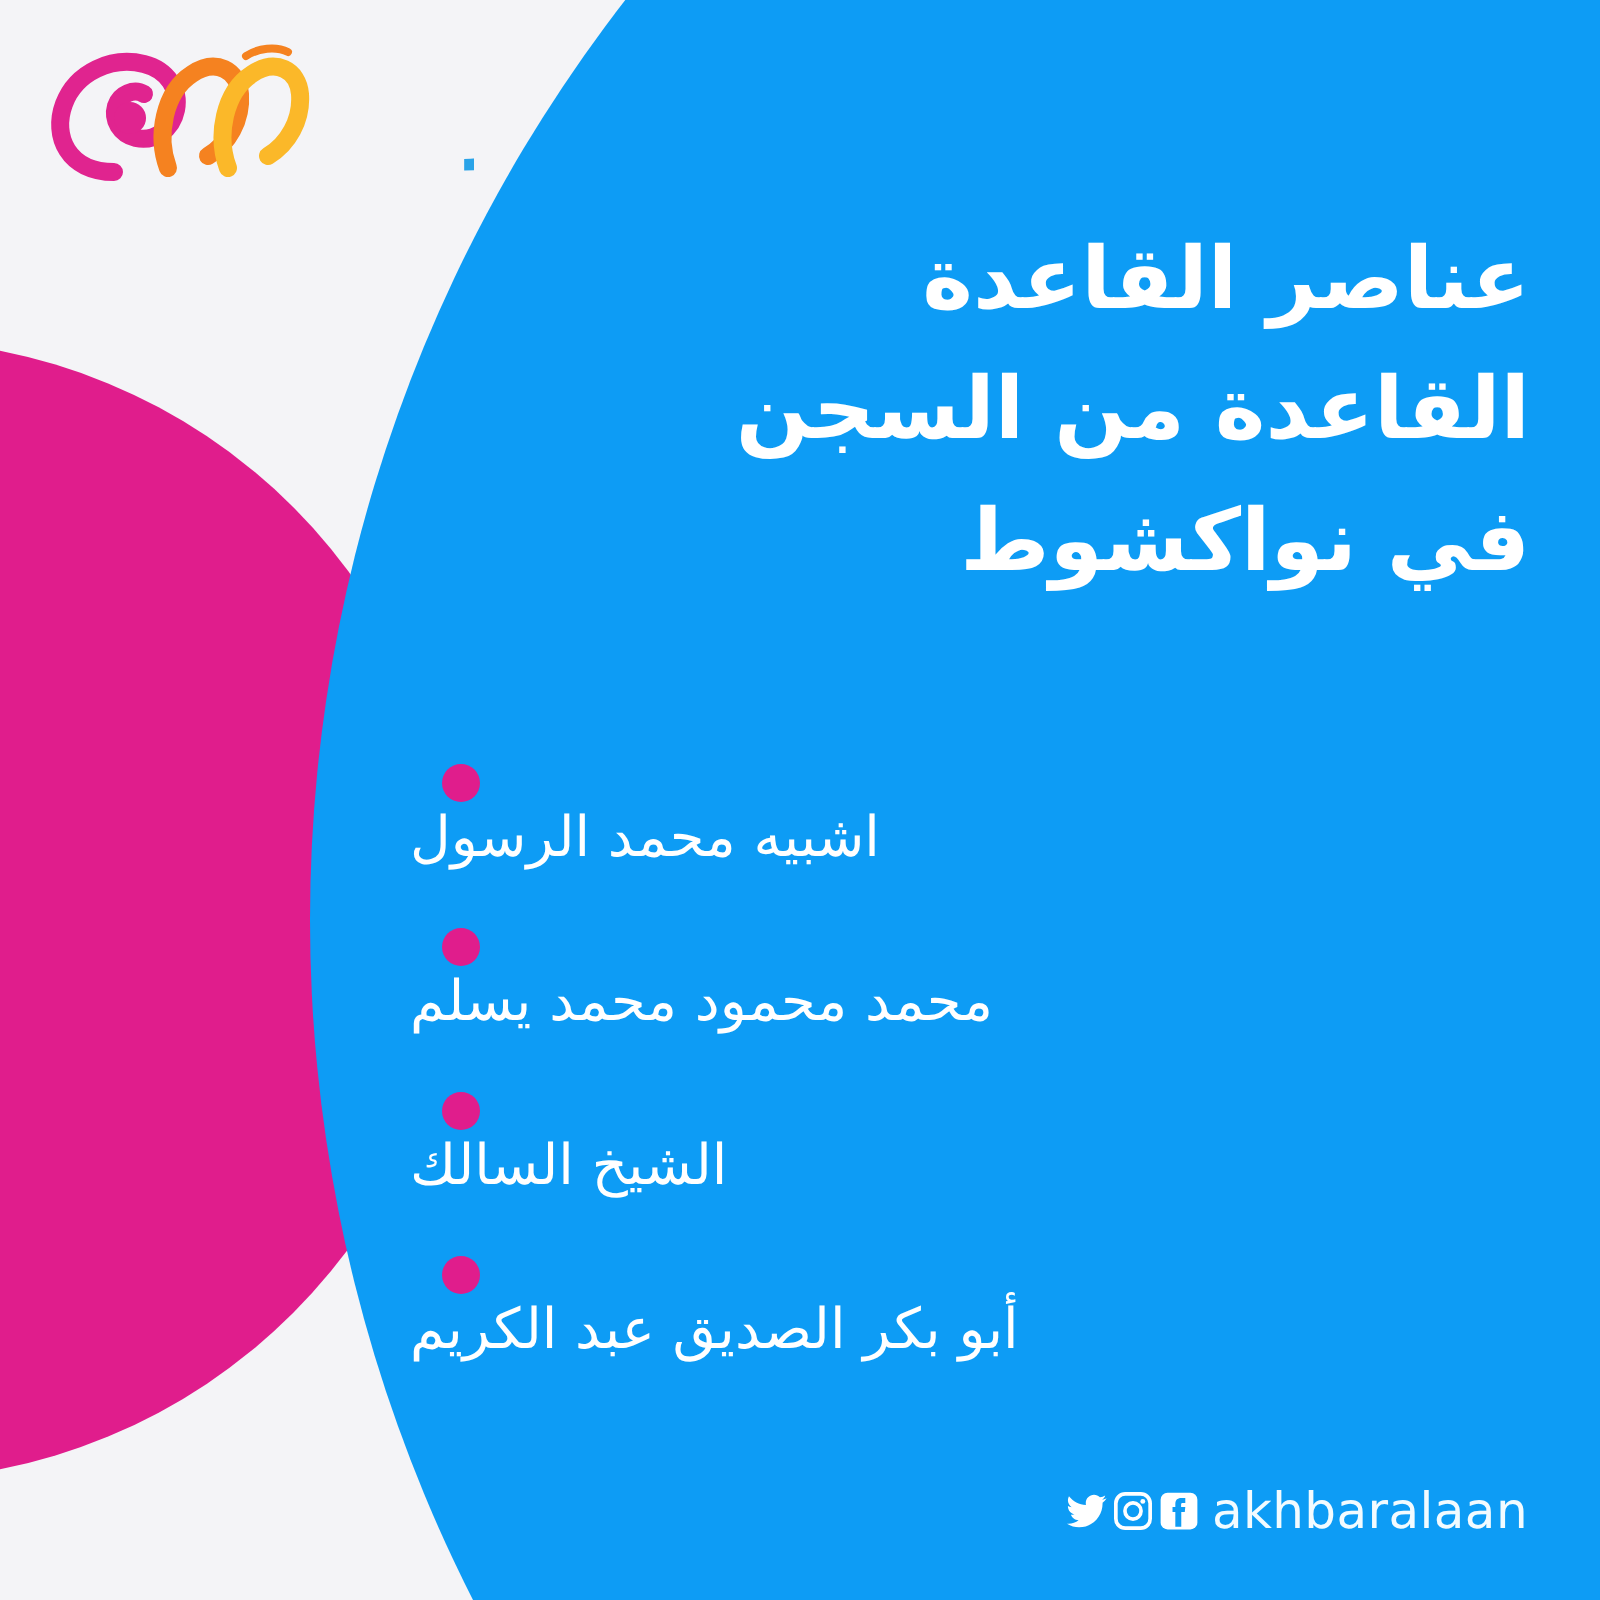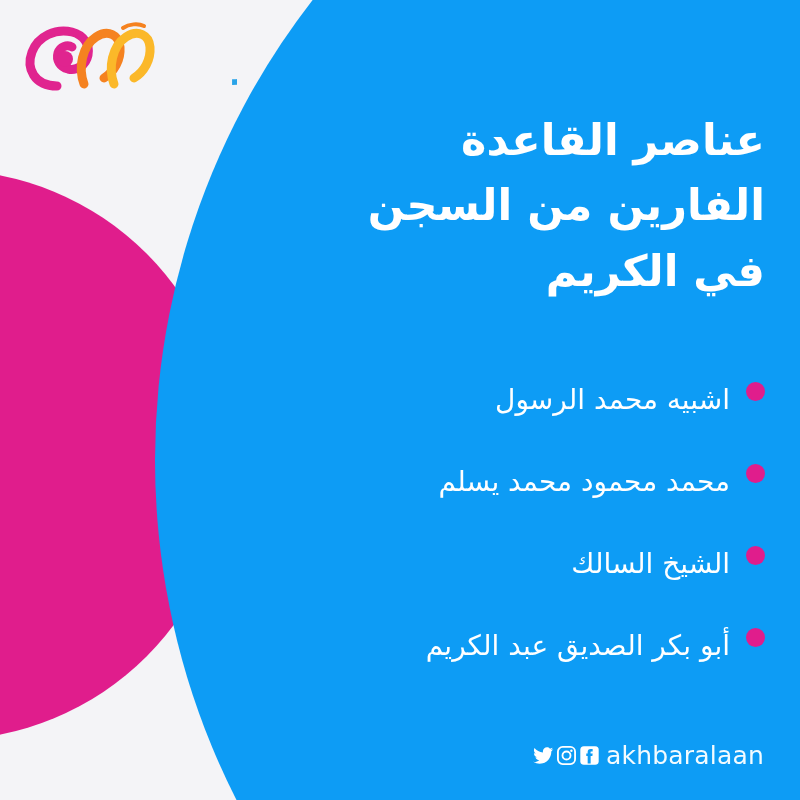--- a/index.html
+++ b/index.html
@@ -59,22 +59,22 @@
     right: 35px;
     top: 382px;
     width: 560px;
     direction: rtl;
     list-style: none;
     margin: 0;
     padding: 0;
   }
   .bullet-item {
     display: flex;
-    flex-direction: row;
-    align-items: flex-start;
+    flex-direction: column;
+    align-items: flex-end;
     justify-content: flex-start;
     height: 60px;
     margin-bottom: 22px;
   }
   .bullet-dot {
     flex: 0 0 auto;
     width: 19px;
     height: 19px;
     border-radius: 50%;
     background: #e01d8c;
@@ -129,22 +129,22 @@
       <circle cx="43" cy="41" r="8" fill="#e0248f"></circle>
       <path d="M62 66 C56 50 60 28 74 19 C86 11 97 17 98 29 C99 42 92 54 82 60" fill="none" stroke="#f58220" stroke-width="9" stroke-linecap="round"></path>
       <path d="M92 66 C86 50 90 28 104 19 C116 11 127 17 128 29 C129 42 122 54 112 60" fill="none" stroke="#fbb829" stroke-width="9" stroke-linecap="round"></path>
       <path d="M101 10 C107 6 116 5 122 8" fill="none" stroke="#f58220" stroke-width="4" stroke-linecap="round"></path>
     </g>
     <text x="212" y="56" text-anchor="end" font-family="'DejaVu Sans','Liberation Sans',sans-serif" font-size="46" font-weight="bold" fill="#29a3e8" direction="rtl">أخبار</text>
   </svg>
 
   <div class="headline">
     <span class="headline-line">عناصر القاعدة</span>
-    <span class="headline-line">الفارين من السجن</span>
-    <span class="headline-line">في الكريم</span>
+    <span class="headline-line">القاعدة من السجن</span>
+    <span class="headline-line">في نواكشوط</span>
   </div>
 
   <ul class="bullet-list">
     <li class="bullet-item">
       <span class="bullet-dot"></span>
       <span class="bullet-text">اشبيه محمد الرسول</span>
     </li>
     <li class="bullet-item">
       <span class="bullet-dot"></span>
       <span class="bullet-text">محمد محمود محمد يسلم</span>

